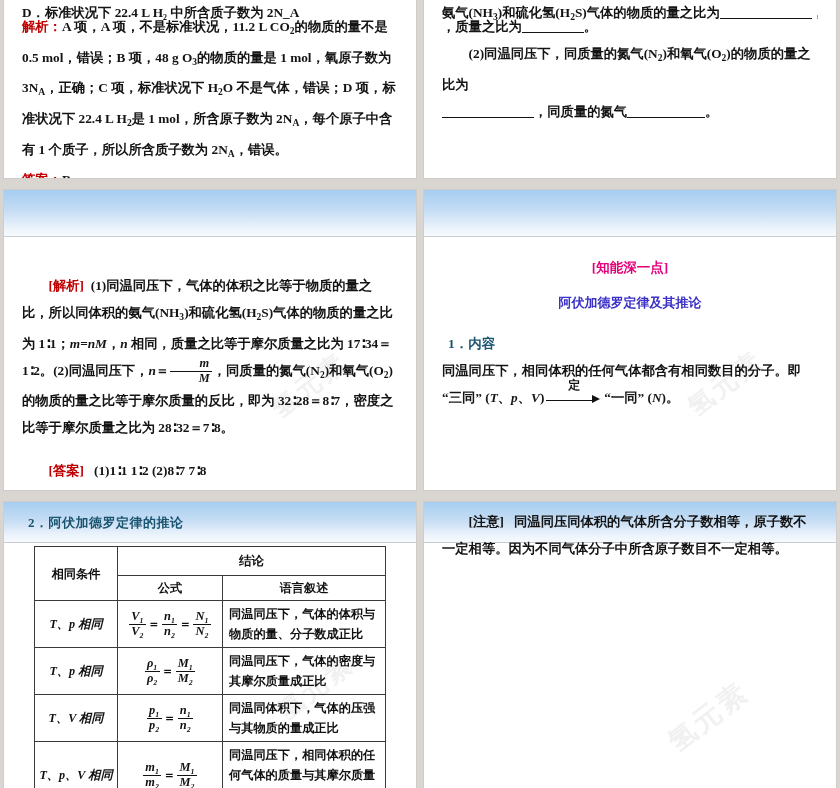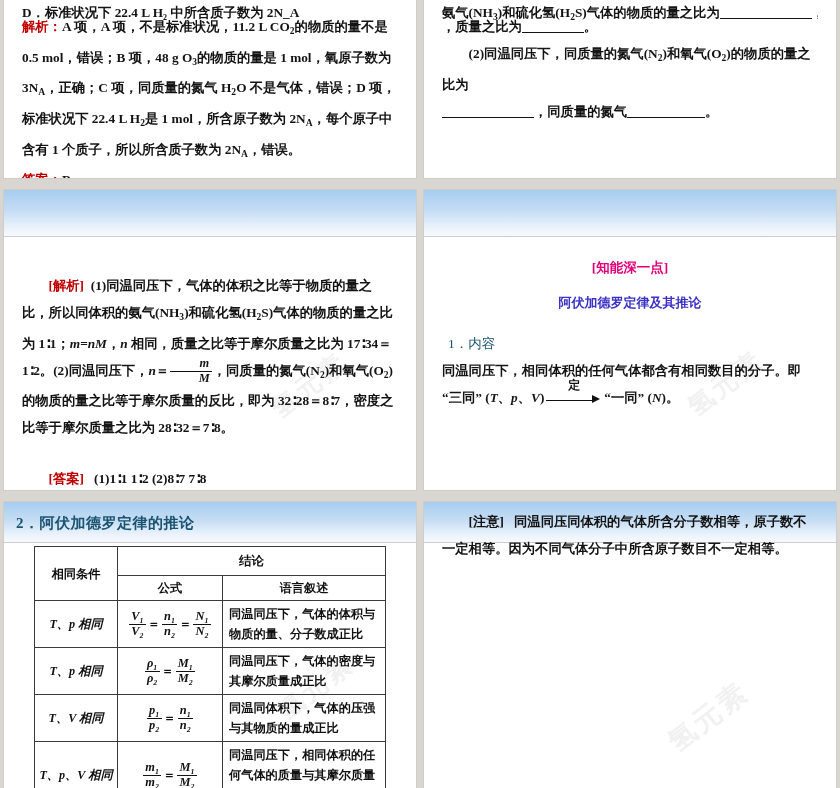--- a/index.html
+++ b/index.html
@@ -70,26 +70,26 @@
   }
   .arrow .head{
     position:absolute;left:46px;top:6px;
     width:0;height:0;border-left:8px solid #111;
     border-top:4.5px solid transparent;border-bottom:4.5px solid transparent;
   }
   
   .ctitle{text-align:center;font-weight:bold;}
   .t-know{font-size:13.5px;margin-top:16px;}
   .t-main{font-size:13px;margin-top:8px;}
-  .numhead{font-size:13.5px;font-weight:normal;margin-top:14px;margin-left:6px;}
+  .numhead{font-size:13.5px;font-weight:bold;margin-top:14px;margin-left:6px;}
   .para{margin-left:18px;margin-top:4px;}
   
   .p3head{
-    position:absolute;left:12px;top:12px;
-    font-size:15px;font-weight:bold;letter-spacing:.5px;
+    position:absolute;left:24px;top:12px;
+    font-size:13px;font-weight:bold;letter-spacing:.5px;
   }
   
   table.ded{
     position:absolute;left:30px;top:44px;
     border-collapse:collapse;
     width:352px;
     font-size:12.2px;font-weight:bold;color:#111;
   }
   table.ded td,table.ded th{
     border:1.2px solid #3a3a3a;
@@ -130,21 +130,21 @@
     column-gap:8px;row-gap:12px;
   }
 </style>
 
 <div class="grid3">
 
   <div class="slide">
     <div class="body" style="padding-top:0;">
       <div class="clip-line" style="top:-14px;">D．标准状况下 22.4 L H₂ 中所含质子数为 2N_A</div>
       <p style="margin-top:13px;">
-        <span class="red">解析：</span><span>A 项，A 项，不是标准状况，11.2 L CO</span><sub>2</sub><span>的物质的量不是 0.5 mol，错误；B 项，48 g O</span><sub>3</sub><span>的物质的量是 1 mol，氧原子数为 3N</span><sub>A</sub><span>，正确；C 项，同质量的氮气 H</span><sub>2</sub><span>O 不是气体，错误；D 项，标准状况下 22.4 L H</span><sub>2</sub><span>是 1 mol，所含原子数为 2N</span><sub>A</sub><span>，每个原子中含有 1 个质子，所以所含质子数为 2N</span><sub>A</sub><span>，错误。</span>
+        <span class="red">解析：</span><span>A 项，A 项，不是标准状况，11.2 L CO</span><sub>2</sub><span>的物质的量不是 0.5 mol，错误；B 项，48 g O</span><sub>3</sub><span>的物质的量是 1 mol，氧原子数为 3N</span><sub>A</sub><span>，正确；C 项，标准状况下 H</span><sub>2</sub><span>O 不是气体，错误；D 项，标准状况下 22.4 L H</span><sub>2</sub><span>是 1 mol，所含原子数为 2N</span><sub>A</sub><span>，每个原子中含有 1 个质子，所以所含质子数为 2N</span><sub>A</sub><span>，错误。</span>
       </p>
       <p>
         <span class="red">答案：</span><span>B</span>
       </p>
     </div>
   </div>
 
   <div class="slide">
     <div class="body" style="padding-top:0;">
       <p class="clip-line" style="top:-14px;">
@@ -162,21 +162,21 @@
     </div>
   </div>
 
   <div class="slide">
     <div class="band"></div>
     <div class="wm" style="left:262px;top:178px;font-size:26px;">氢元素</div>
     <div class="body" style="padding-top:82px;">
       <p class="indent">
         <span class="red">[解析]</span>&nbsp;&nbsp;<span>(1)同温同压下，气体的体积之比等于物质的量之比，所以同体积的氨气(NH</span><sub>3</sub><span>)和硫化氢(H</span><sub>2</sub><span>S)气体的物质的量之比为 1∶1；</span><span class="ital">m</span><span>=</span><span class="ital">nM</span><span>，</span><span class="ital">n</span><span> 相同，质量之比等于摩尔质量之比为 17∶34＝1∶2。(2)同温同压下，</span><span class="ital">n</span><span>＝</span><span class="frac"><span class="num">m</span><span class="den">M</span></span><span>，同质量的氮气(N</span><sub>2</sub><span>)和氧气(O</span><sub>2</sub><span>)的物质的量之比等于摩尔质量的反比，即为 32∶28＝8∶7，密度之比等于摩尔质量之比为 28∶32＝7∶8。</span>
       </p>
-      <p class="indent" style="margin-top:24px;">
+      <p class="indent" style="margin-top:16px;">
         <span class="red">[答案]</span>&nbsp;&nbsp;&nbsp;<span>(1)1∶1   1∶2   (2)8∶7   7∶8</span>
       </p>
     </div>
   </div>
 
   <div class="slide">
     <div class="band"></div>
     <div class="wm" style="left:258px;top:176px;font-size:26px;">氢元素</div>
     <div class="body" style="padding-top:48px;">
       <div class="ctitle t-know magenta">[知能深一点]</div>

